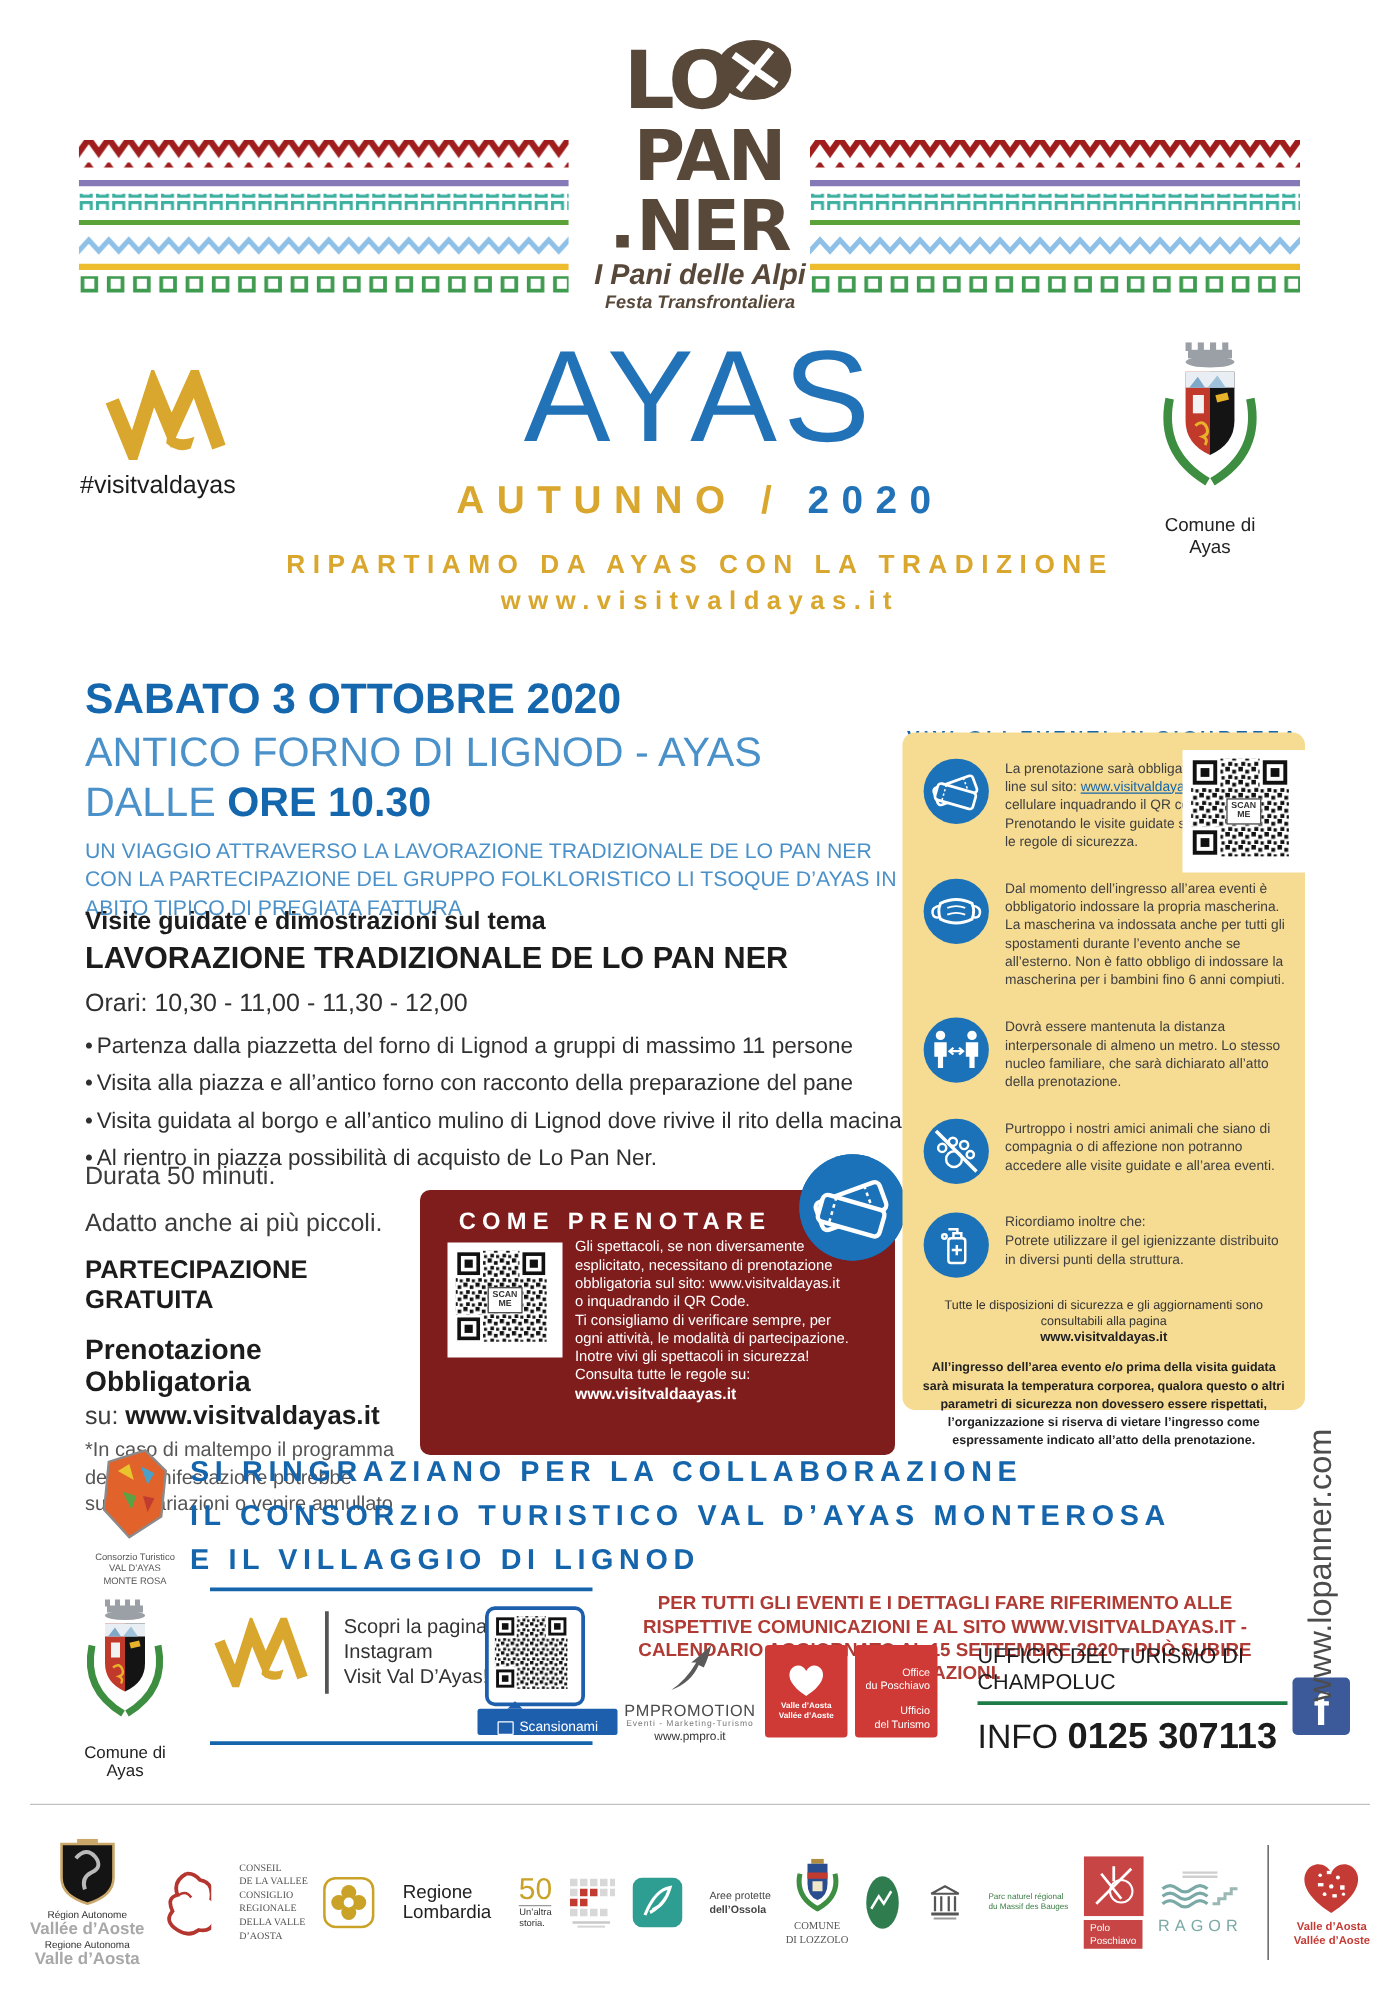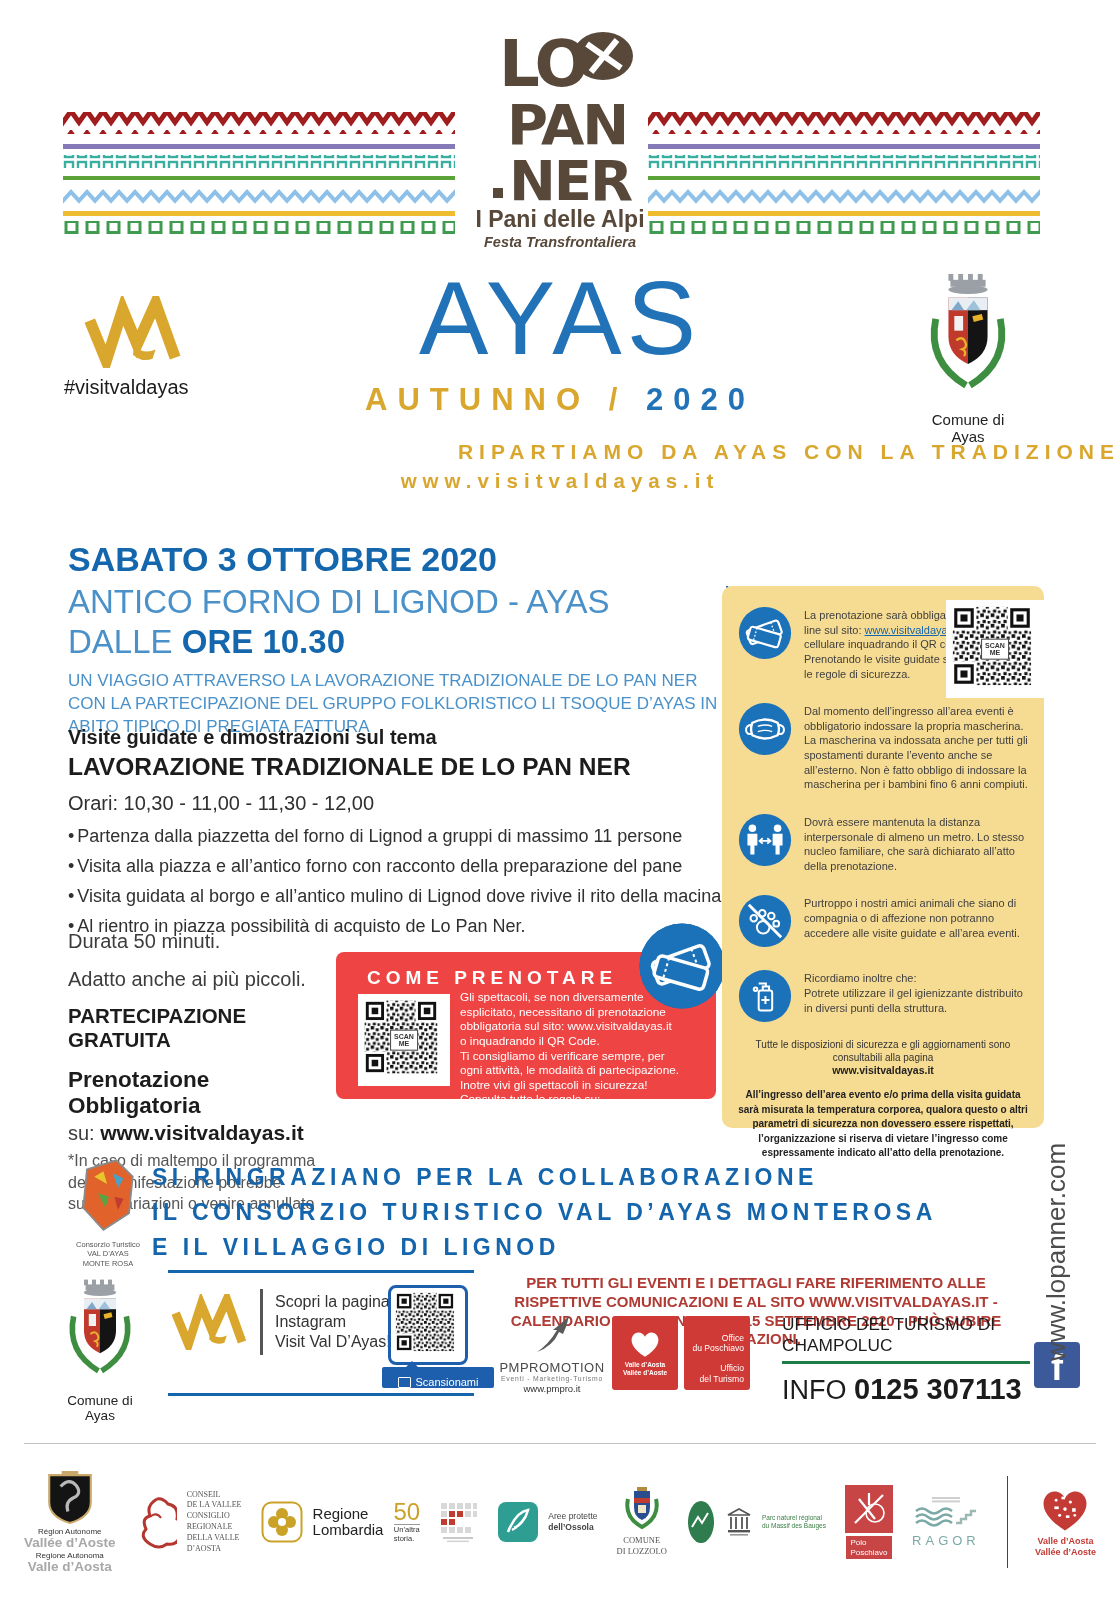--- a/index.html
+++ b/index.html
@@ -4,33 +4,33 @@
 <style>
   html,body{margin:0;padding:0}
   body{width:1120px;height:1600px;position:relative;overflow:hidden;background:#fff;
        font-family:"Liberation Sans",sans-serif;color:#222}
   .pre{white-space:pre-line}
   
   .border{position:absolute;top:108px;width:392px;height:133px}
   .b-left{left:63px}.b-right{left:648px}
   .logo-wrap{position:absolute;left:487px;top:16px;width:150px;height:190px}
   .logo-sub{position:absolute;left:0;right:0;top:206px;text-align:center;
-            font-size:23px;font-weight:bold;color:#57483a}
+            font-size:23px;font-weight:bold;font-style:italic;color:#57483a}
   .logo-tag{position:absolute;left:0;right:0;top:234px;text-align:center;
             font-size:14.5px;font-weight:bold;font-style:italic;color:#57483a}
   .visit-wrap{position:absolute;left:64px;top:296px;width:150px;text-align:left}
   .visittag{font-size:20px;color:#1c1c1c;margin-top:4px}
   .ayas{position:absolute;left:0;right:0;top:266px;text-align:center;
         font-size:104px;letter-spacing:5px;color:#2272b8;line-height:1}
   .season{position:absolute;left:0;right:0;top:382px;text-align:center;
           font-size:31px;font-weight:bold;letter-spacing:10px}
   .gold{color:#d9a62e}.blue{color:#2272b8}
   .crest-top{position:absolute;left:916px;top:272px;width:104px;text-align:center}
   .crest-cap{font-size:15px;color:#222;margin-top:3px}
-  .tag1{position:absolute;left:0;right:0;top:440px;text-align:right;
+  .tag1{position:absolute;left:0;right:0;top:440px;text-align:center;
         font-size:21px;font-weight:bold;letter-spacing:6px;color:#d9a62e}
   .tag2{position:absolute;left:0;right:0;top:469px;text-align:center;
         font-size:20.5px;font-weight:bold;letter-spacing:6px;color:#d9a62e}
   
   .event-head{position:absolute;left:68px;top:540px;width:660px}
   .ev-date{font-size:34px;font-weight:bold;color:#1466ad}
   .ev-place{font-size:33px;color:#4b91c9;margin-top:4px}
   .ev-time{font-size:33px;color:#4b91c9;margin-top:2px}
   .ev-time b{color:#1466ad}
   .ev-intro{font-size:17px;color:#4b91c9;margin-top:9px;line-height:1.35}
@@ -43,22 +43,22 @@
   .bullet::before{content:"•";margin-right:3px}
   .info-left{position:absolute;left:68px;top:930px;width:278px}
   .il-line{font-size:20px;color:#3c3c3c}
   .il-kids{margin-top:15px}
   .il-free{font-size:20.5px;font-weight:bold;color:#1c1c1c;margin-top:13px}
   .il-book{font-size:22.5px;font-weight:bold;color:#1c1c1c;margin-top:15px}
   .il-su{font-size:20px;color:#3c3c3c;margin-top:2px}
   .il-su b{color:#1c1c1c;font-size:21px}
   .il-note{font-size:16px;color:#555;margin-top:5px;line-height:1.35}
   
-  .prenota{position:absolute;left:336px;top:952px;width:380px;height:147px;
-           background:#ef4444;border-radius:8px}
+  .prenota{position:absolute;left:336px;top:952px;width:380px;height:212px;
+           background:#7f1d1d;border-radius:8px}
   .prenota-ticket{position:absolute;right:-10px;top:-30px;width:88px;height:88px}
   .prenota-title{position:absolute;left:0;right:68px;top:15px;text-align:center;
                  font-size:19px;font-weight:bold;letter-spacing:5px;color:#fff}
   .qrbox{position:absolute;background:#fff}
   .qr-pren{left:22px;top:42px;width:86px;height:86px;padding:3px}
   .scanme{position:absolute;left:50%;top:50%;transform:translate(-50%,-50%);
           background:#fff;border:1px solid #444;font-size:7px;font-weight:bold;
           line-height:1.05;padding:2px 3px;text-align:center;color:#333;white-space:pre-line}
   .prenota-body{position:absolute;left:124px;top:38px;right:10px;color:#fff;
                 font-size:11.8px;line-height:1.24}
@@ -119,21 +119,21 @@
   .uff-info b{font-size:29px}
   .fb{position:absolute;left:1034px;top:1342px;width:46px;height:46px;background:#3c5a99;
       border-radius:4px;color:#fff;font-weight:bold;font-size:36px;text-align:center;
       line-height:52px;overflow:hidden}
   .lopanner{position:absolute;left:1056px;top:1252px;transform:translate(-50%,-50%) rotate(-90deg);
             font-size:26px;color:#4c4c4c;white-space:nowrap}
   
   .pline{position:absolute;left:24px;right:24px;top:1443px;height:1px;background:#c2c2c2}
   .partners{position:absolute;left:24px;right:24px;top:1452px;height:140px;display:flex;
             align-items:center;justify-content:space-between}
-  .pt{display:flex;align-items:center;gap:10px}
+  .pt{display:flex;align-items:center;gap:22px}
   .ptc{display:flex;flex-direction:column;align-items:center}
   .vdar-l1{font-size:8px;color:#333;margin-top:2px}
   .vdar-l2{font-size:13.5px;font-weight:bold;color:#a8a8a8;line-height:1}
   .serif-cap{font-family:"Liberation Serif",serif;font-size:8px;color:#555;line-height:1.35}
   .lomb-name{font-size:15px;color:#222;line-height:1.05}
   .lomb-50{font-size:24px;color:#c9a227;line-height:.9}
   .lomb-extra{font-size:7.5px;color:#333;border-top:1px solid #999;line-height:1.2;margin-top:2px}
   .oss-cap{font-size:8.5px;color:#444;line-height:1.25}
   .oss-cap b{display:block}
   .loz-cap{font-family:"Liberation Serif",serif;font-size:8.5px;color:#555;text-align:center;line-height:1.3;margin-top:2px}

